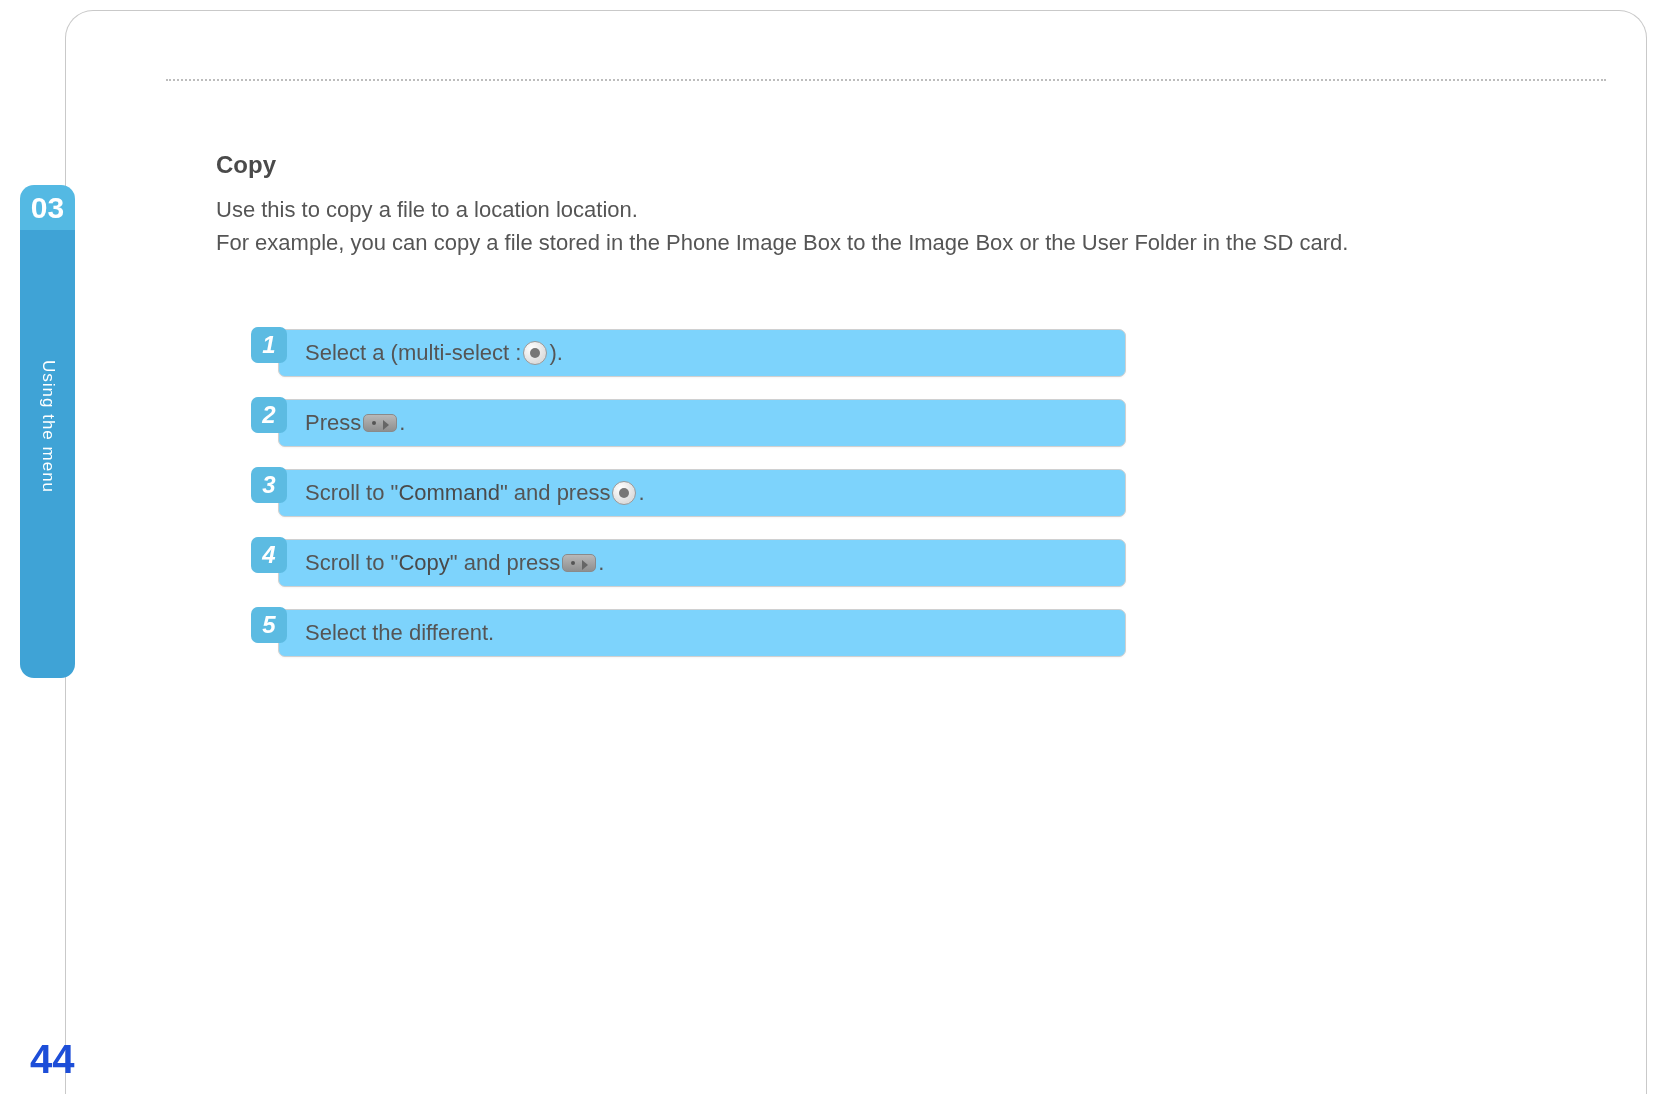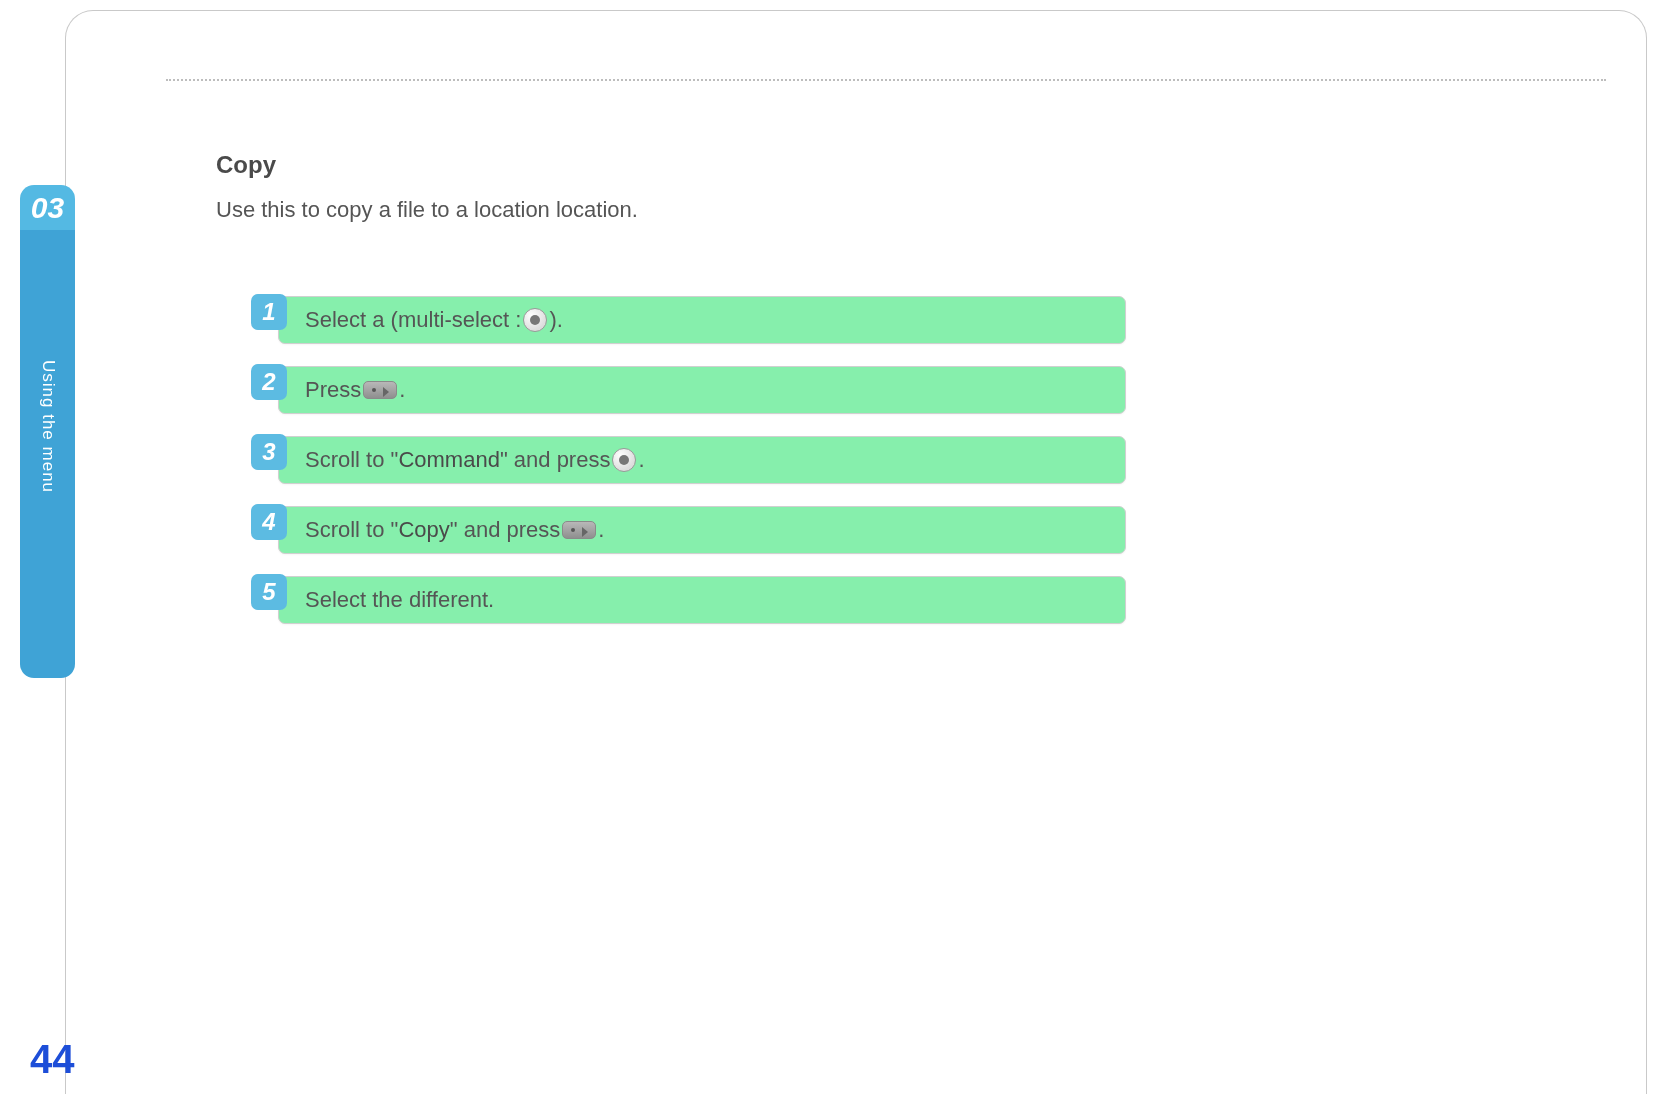--- a/index.html
+++ b/index.html
@@ -24,21 +24,20 @@
   }
   .chapter-badge {
     position: absolute;
     left: 20px;
     top: 185px;
     width: 55px;
     height: 45px;
     background: #54b9e3;
     color: #fff;
     font-size: 30px;
-    font-style: italic;
     font-weight: bold;
     border-top-left-radius: 14px;
     border-top-right-radius: 14px;
     display: flex;
     align-items: center;
     justify-content: center;
     z-index: 3;
   }
   .sidebar-tab {
     position: absolute;
@@ -140,21 +139,21 @@
     justify-content: center;
     z-index: 2;
   }
   .step-box {
     margin-left: 22px;
     border: 1px solid #d0d0d0;
     border-radius: 7px;
     padding: 10px 16px 10px 26px;
     font-size: 22px;
     color: #555;
-    background: #86efac;
+    background: #7dd3fc;
     min-height: 48px;
     display: flex;
     align-items: center;
     flex-wrap: wrap;
     box-shadow: 0 1px 2px rgba(0,0,0,0.04);
   }
   .step-box b {
     font-weight: normal;
     color: #4a4a4a;
   }
@@ -210,20 +209,21 @@
 </head>
 <body>
 
 <div class="page-frame">
   <div class="dotted-divider"></div>
 
   <div class="content">
     <div class="section-title">Copy</div>
     <div class="intro">
       <span>Use this to copy a file to a location location.</span><br>
+      <span>For example, you can copy a file stored in the Phone Image Box to the Image Box or the User Folder in the SD card.</span>
     </div>
 
     <div class="steps-block">
 
       <div class="step-row">
         <div class="step-badge">1</div>
         <div class="step-box">
           <span>Select a (multi-select : </span>
           <span class="inline-icon">
             <span class="icon-circle-btn">

